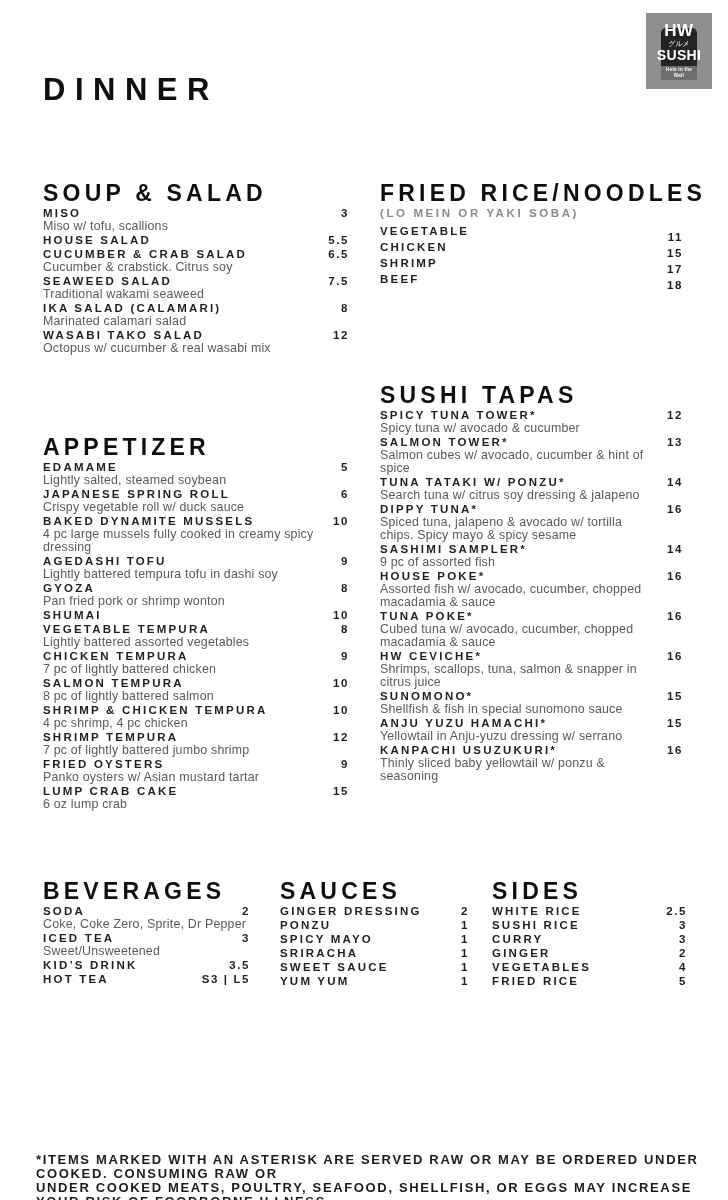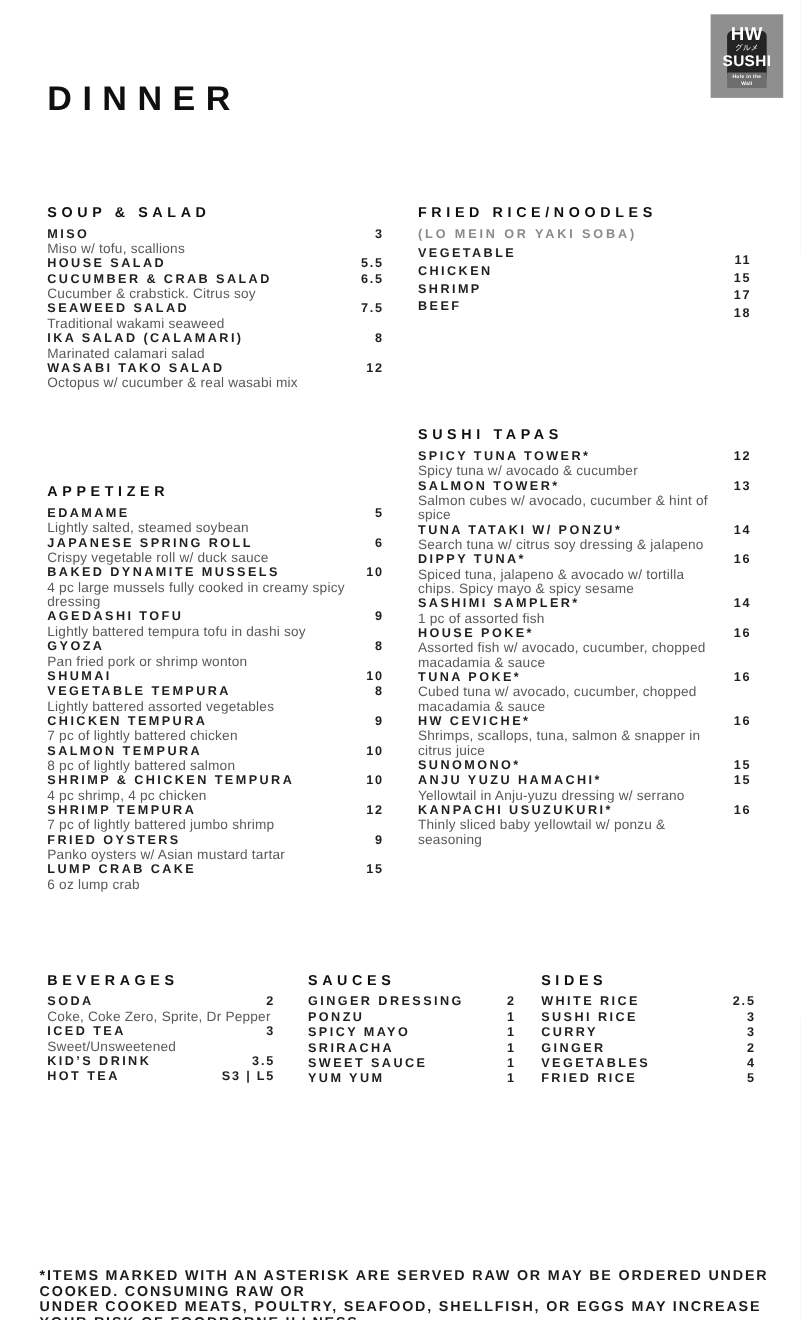--- a/index.html
+++ b/index.html
@@ -26,21 +26,21 @@
     text-align:center;
   }
   .logo-hw{font-size:17px;font-weight:800;line-height:17px;letter-spacing:0.5px;}
   .logo-jp{font-size:7px;line-height:9px;}
   .logo-sushi{font-size:14px;font-weight:800;line-height:15px;letter-spacing:0.3px;}
   .logo-tag{font-size:4.5px;font-weight:700;line-height:6px;margin-top:3px;
     background:#6e6e6e;padding:1px 3px;border-radius:1px;letter-spacing:0.3px;}
   
   .menu-section{position:absolute;}
   .sec-title{
-    margin:0 0 3px 0;font-size:13px;line-height:20px;font-weight:800;
+    margin:0 0 3px 0;font-size:23px;line-height:20px;font-weight:800;
     letter-spacing:4.2px;color:var(--heading,#111111);white-space:nowrap;
   }
   .sub-note{
     font-size:11.5px;font-weight:600;letter-spacing:2.6px;
     color:var(--subtitle,#8a8a8a);line-height:14px;margin:0 0 3px 0;white-space:nowrap;
   }
   #sec-soup{left:43px;top:183px;width:305px;}
   #sec-appetizer{left:43px;top:437px;width:305px;}
   #sec-fried{left:380px;top:183px;width:302px;}
   #sec-tapas{left:380px;top:385px;width:302px;}
@@ -293,21 +293,21 @@
             <span class="item-price">16</span>
           </div>
           <div class="item-desc">Spiced tuna, jalapeno &amp; avocado w/ tortilla
 chips. Spicy mayo &amp; spicy sesame</div>
         </div>
         <div class="item">
           <div class="item-row">
             <span class="item-name">SASHIMI SAMPLER*</span>
             <span class="item-price">14</span>
           </div>
-          <div class="item-desc">1 pc of assorted fish</div>
+          <div class="item-desc">9 pc of assorted fish</div>
         </div>
         <div class="item">
           <div class="item-row">
             <span class="item-name">HOUSE POKE*</span>
             <span class="item-price">16</span>
           </div>
           <div class="item-desc">Assorted fish w/ avocado, cucumber, chopped
 macadamia &amp; sauce</div>
         </div>
         <div class="item">
@@ -324,20 +324,21 @@
             <span class="item-price">16</span>
           </div>
           <div class="item-desc">Shrimps, scallops, tuna, salmon &amp; snapper in
 citrus juice</div>
         </div>
         <div class="item">
           <div class="item-row">
             <span class="item-name">SUNOMONO*</span>
             <span class="item-price">15</span>
           </div>
+          <div class="item-desc">Shellfish &amp; fish in special sunomono sauce</div>
         </div>
         <div class="item">
           <div class="item-row">
             <span class="item-name">ANJU YUZU HAMACHI*</span>
             <span class="item-price">15</span>
           </div>
           <div class="item-desc">Yellowtail in Anju-yuzu dressing w/ serrano</div>
         </div>
         <div class="item">
           <div class="item-row">

